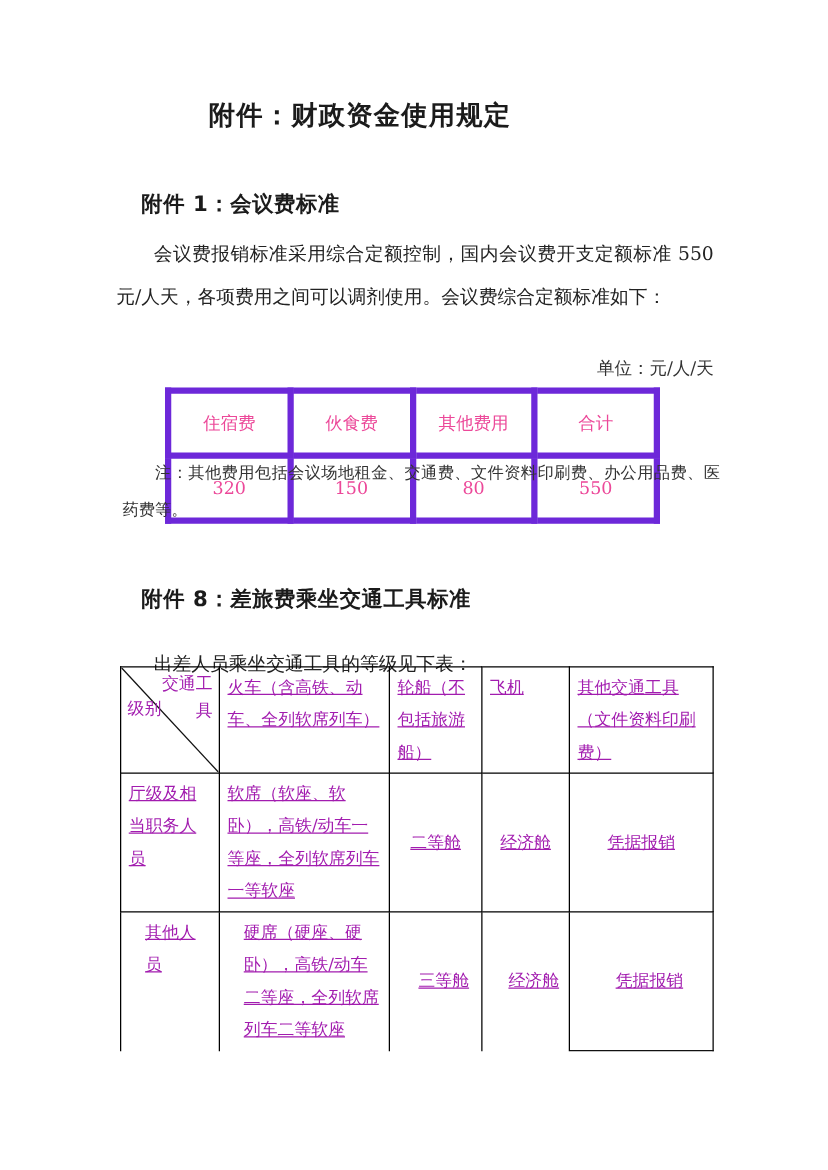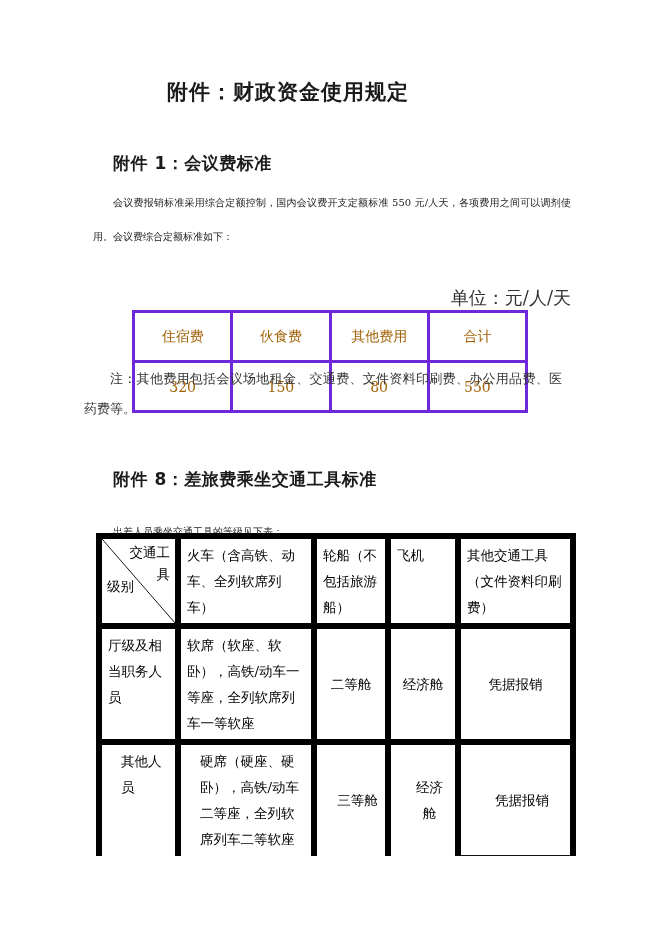--- a/index.html
+++ b/index.html
@@ -51,90 +51,91 @@
     padding-left: 20px;
   }
   #heading-1 { top: 152px; }
   #heading-2 { top: 468px; }
 
   
   .body-text {
     position: absolute;
     left: 93px;
     width: 478px;
-    font-size: 10px;
+    font-size: 15px;
     line-height: 34px;
     text-align: justify;
     text-indent: 2em;
     color: #222;
   }
   #para-1 { top: 186px; }
   #para-2 { top: 516px; text-indent: 2em; font-family: Liberation Mono, monospace; }
 
   
   .unit-caption {
     position: absolute;
     top: 286px;
     left: 0;
     width: 571px;
     text-align: right;
-    font-size: 18px;
+    font-size: 14px;
     color: #333;
   }
 
   
   #table-fees {
     position: absolute;
     top: 310px;
     left: 132px;
     width: 396px;
     border-collapse: collapse;
     table-layout: fixed;
   }
   #table-fees td {
-    border: 3px solid #6d28d9;
+    border: 5px solid #6d28d9;
     height: 25px;
     text-align: center;
     vertical-align: middle;
     font-size: 14px;
-    color: #a16207;
+    color: #ec4899;
     padding: 11px 2px;
   }
   #table-fees .t1-head td { font-size: 14px; }
   #table-fees .t1-val td { font-size: 14px; }
 
   
   .note-text {
     position: absolute;
     top: 364px;
-    left: 84px;
+    left: 98px;
     width: 478px;
     font-size: 13px;
     line-height: 30px;
     text-indent: 2em;
     text-align: justify;
     color: #333;
   }
 
   
   #table-transport {
     position: absolute;
     top: 533px;
     left: 96px;
     width: 474px;
     border-collapse: collapse;
     table-layout: fixed;
   }
   #table-transport td {
-    border: 6px solid #000000;
+    border: 1px solid #000000;
     font-size: 13.5px;
     line-height: 26px;
-    color: #000000;
+    color: #a21caf;
     padding: 3px 6px;
     vertical-align: top;
+    text-decoration: underline;
   }
   #table-transport td.center-cell {
     text-align: center;
     vertical-align: middle;
   }
   
   #table-transport tr.row-last td {
     border-bottom: 1px solid transparent;
     padding-left: 19px;
   }
@@ -166,21 +167,21 @@
     position: absolute;
     top: 2px;
     right: 5px;
     width: 46px;
     text-align: right;
     font-size: 13.5px;
     line-height: 22px;
   }
   .diag-cell .diag-lower {
     position: absolute;
-    bottom: 26px;
+    bottom: 40px;
     left: 5px;
     font-size: 13.5px;
     line-height: 22px;
     text-align: center;
   }
 
   .row-tall td { height: 96px; }
   .row-tall2 td { height: 104px; }
 </style>
 </head>

